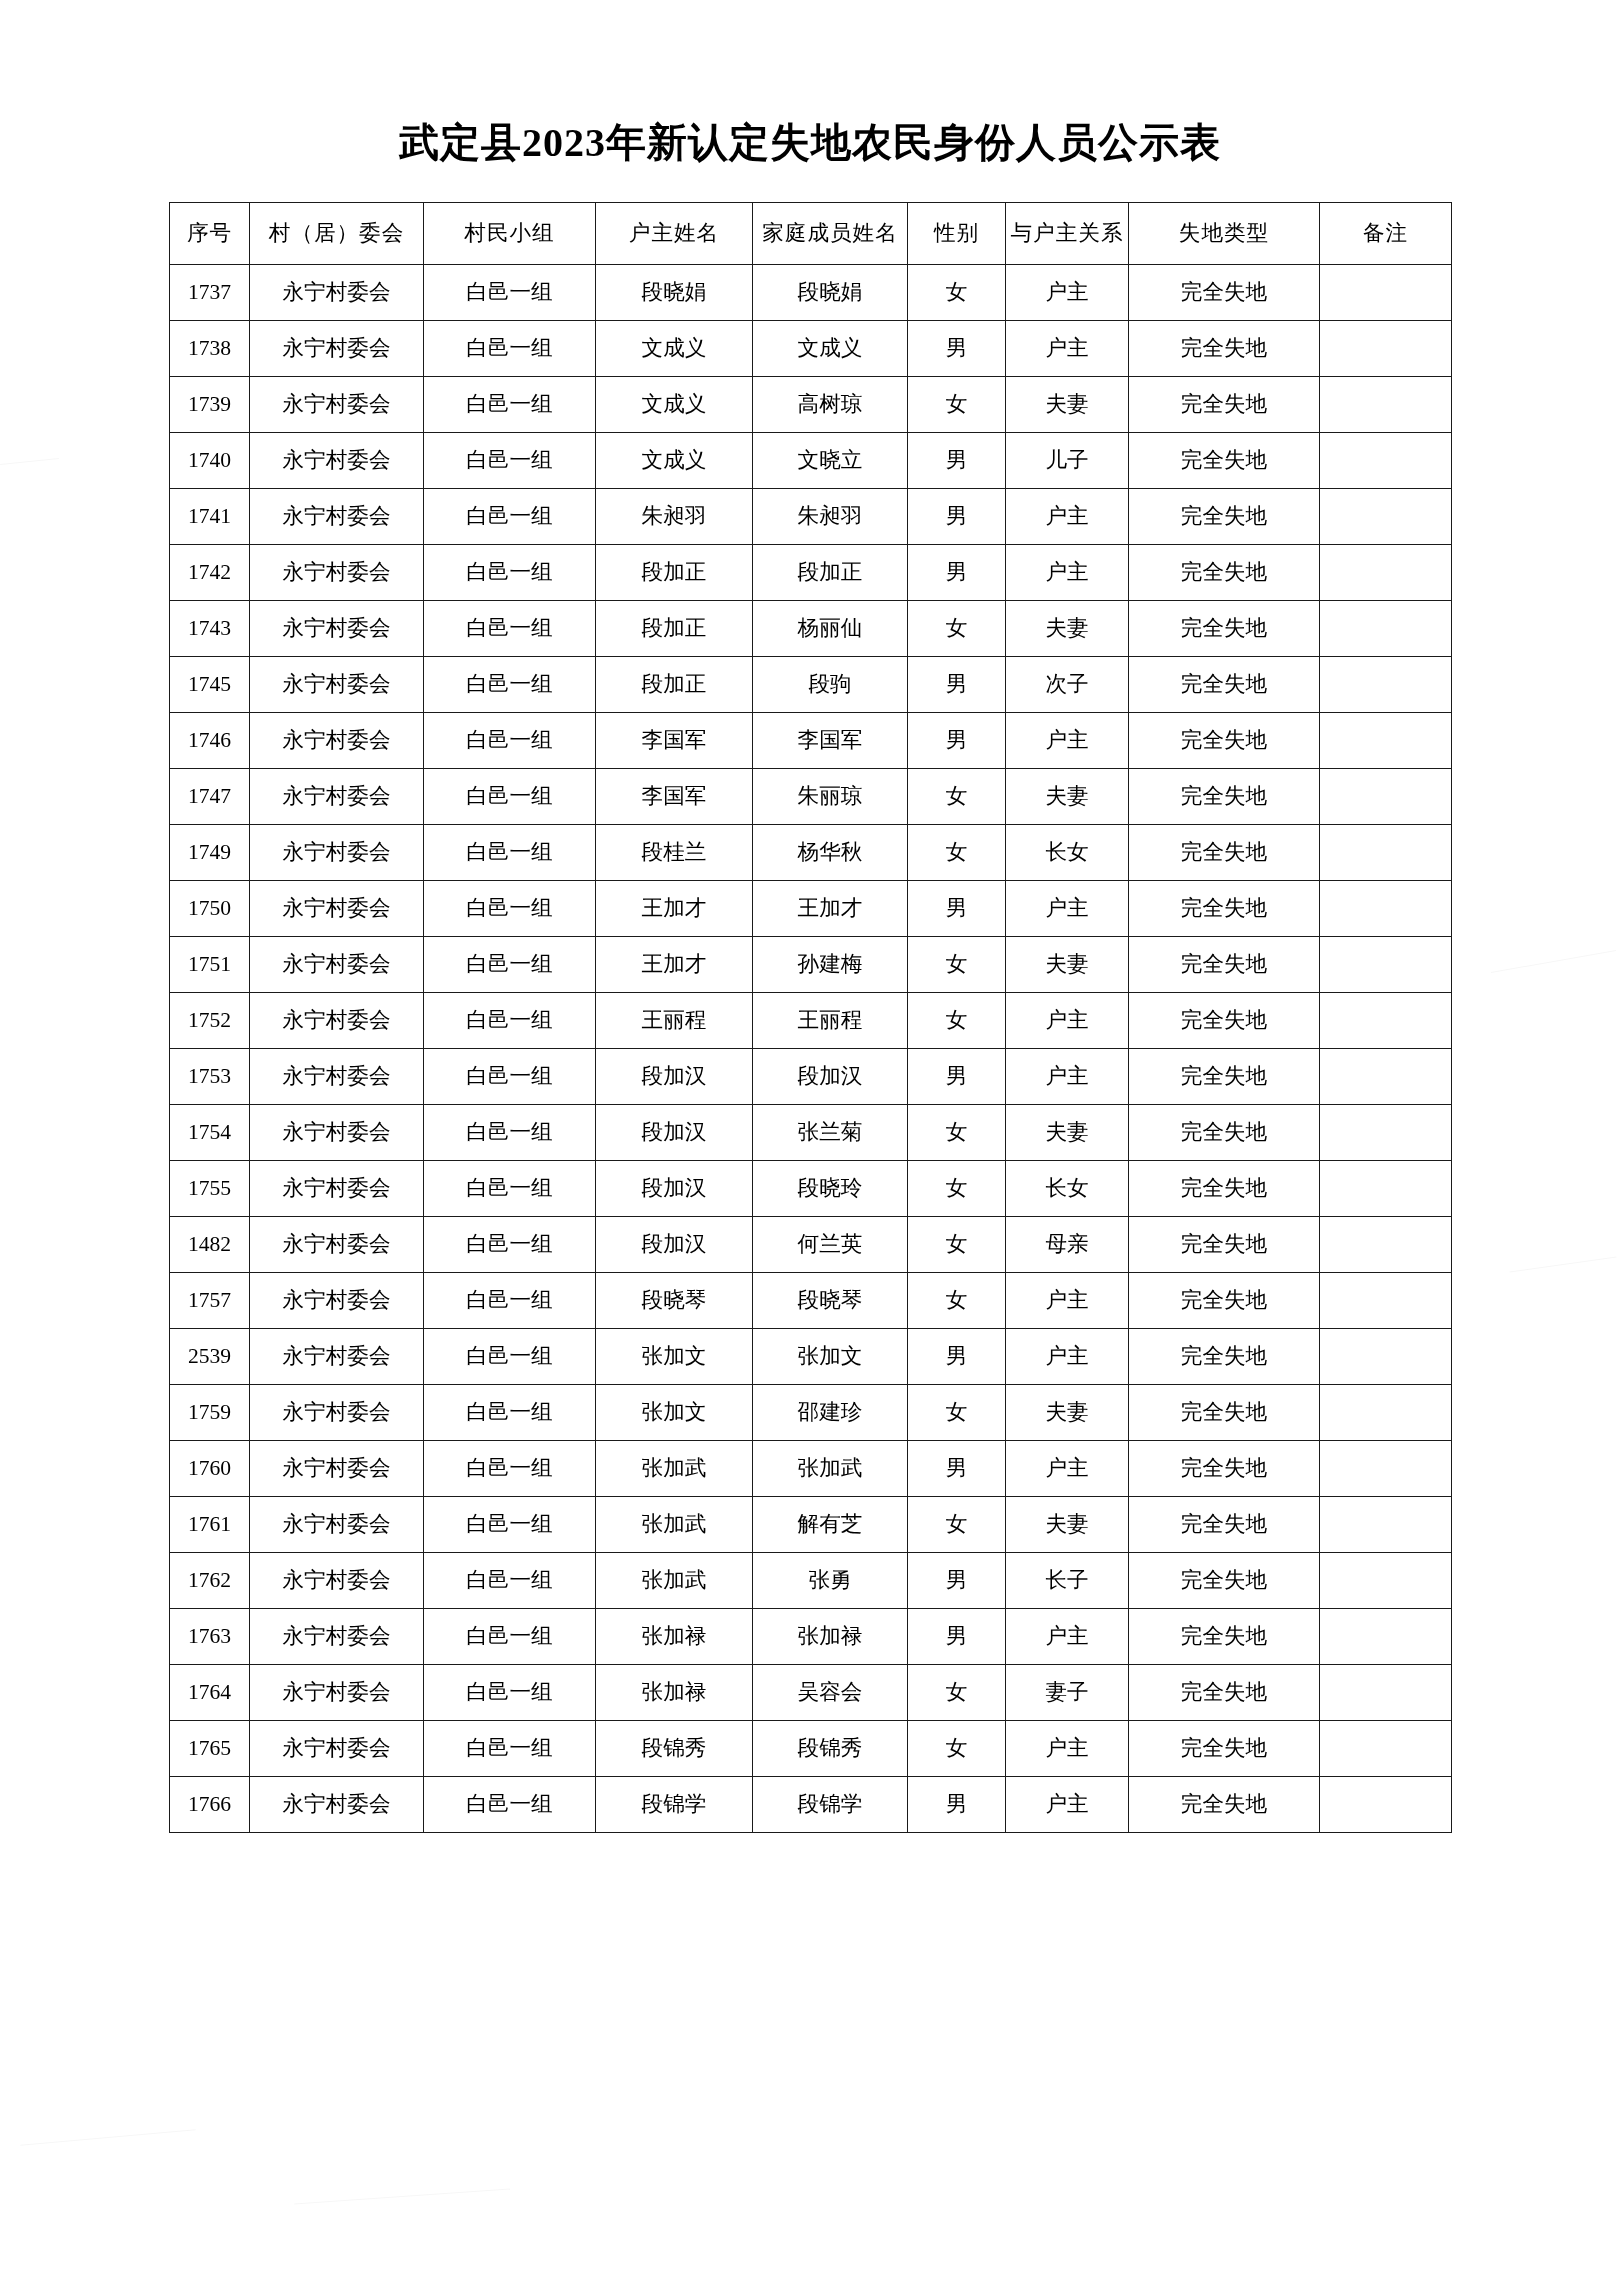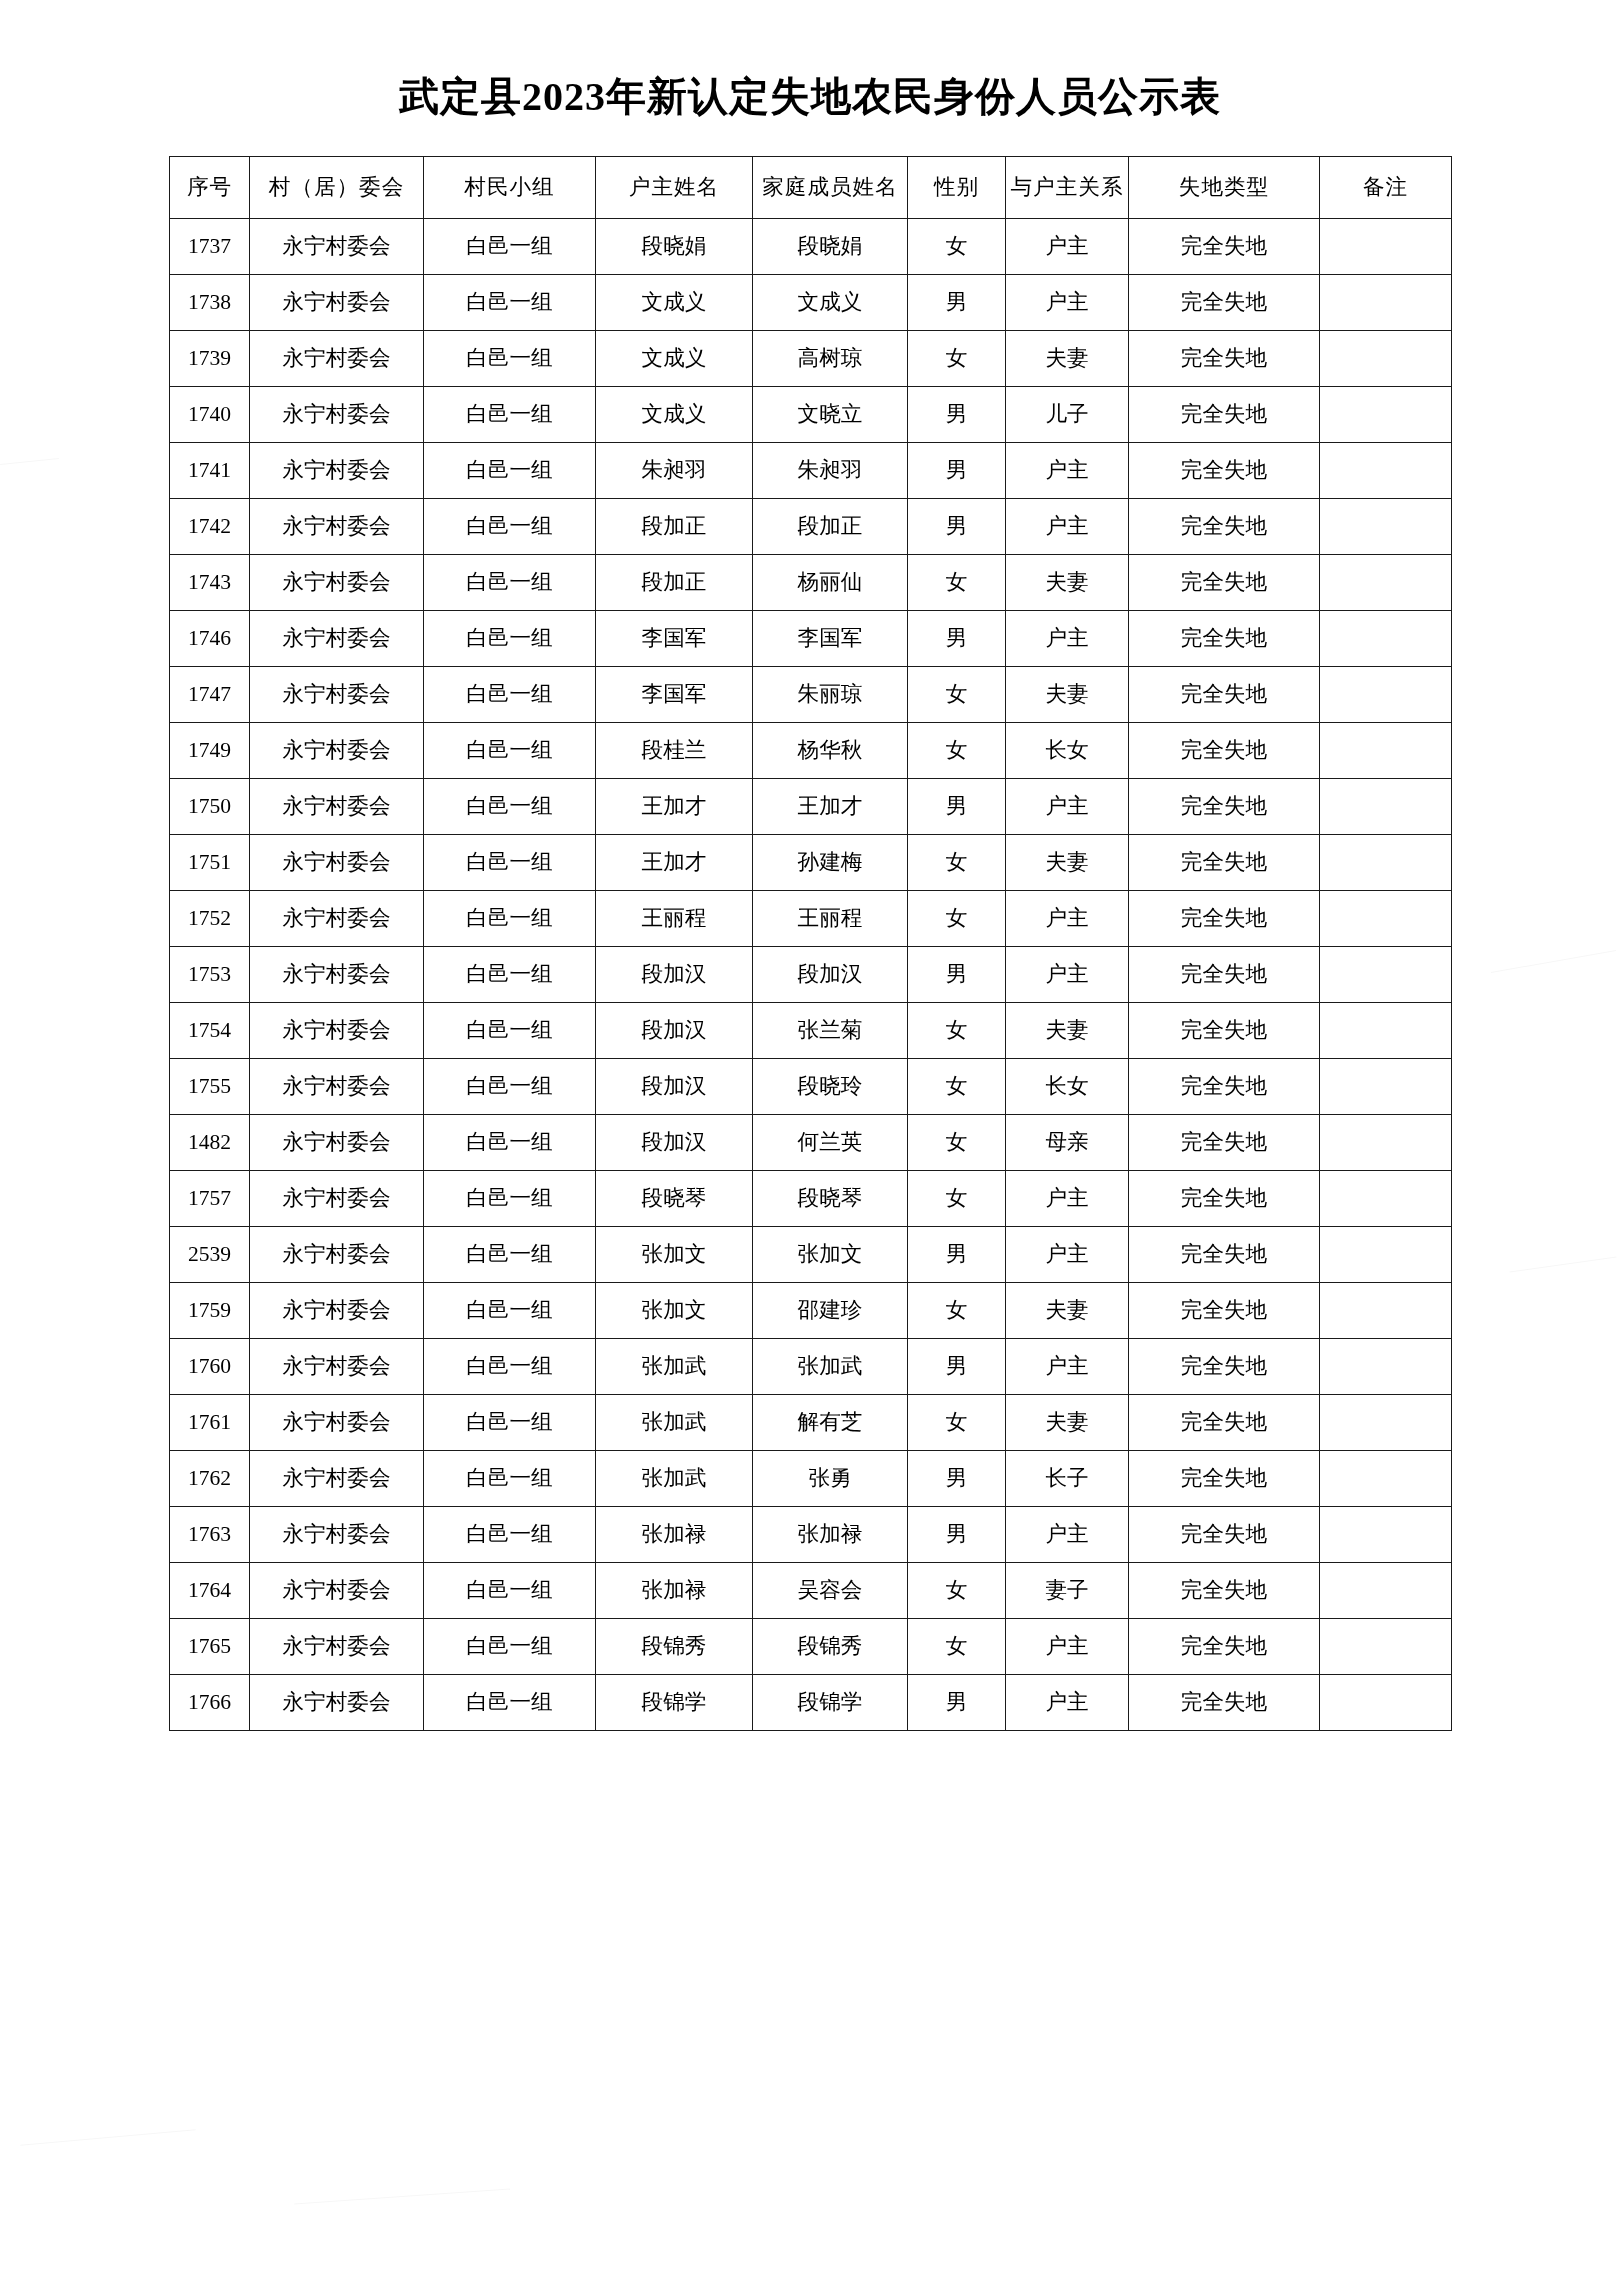--- a/index.html
+++ b/index.html
@@ -21,21 +21,21 @@
     height: 2292px;
     box-sizing: border-box;
     padding: 0;
   }
   .doc-title {
     text-align: center;
     font-size: 40px;
     font-weight: bold;
     letter-spacing: 1px;
     margin: 0;
-    padding-top: 69px;
+    padding-top: 115px;
     padding-bottom: 21.6px;
     font-family: "Liberation Serif", "DejaVu Serif", serif;
   }
   .table-wrap {
     width: 1282px;
     margin: 0 auto;
   }
   table.main-table {
     border-collapse: collapse;
     width: 100%;
@@ -310,20 +310,49 @@
             </td>
             <td>
               <span class="cell-text">完全失地</span>
             </td>
             <td>
               <span class="cell-text"></span>
             </td>
           </tr>
           <tr>
             <td>
+              <span class="cell-text">1745</span>
+            </td>
+            <td>
+              <span class="cell-text">永宁村委会</span>
+            </td>
+            <td>
+              <span class="cell-text">白邑一组</span>
+            </td>
+            <td>
+              <span class="cell-text">段加正</span>
+            </td>
+            <td>
+              <span class="cell-text">段驹</span>
+            </td>
+            <td>
+              <span class="cell-text">男</span>
+            </td>
+            <td>
+              <span class="cell-text">次子</span>
+            </td>
+            <td>
+              <span class="cell-text">完全失地</span>
+            </td>
+            <td>
+              <span class="cell-text"></span>
+            </td>
+          </tr>
+          <tr>
+            <td>
               <span class="cell-text">1746</span>
             </td>
             <td>
               <span class="cell-text">永宁村委会</span>
             </td>
             <td>
               <span class="cell-text">白邑一组</span>
             </td>
             <td>
               <span class="cell-text">李国军</span>

